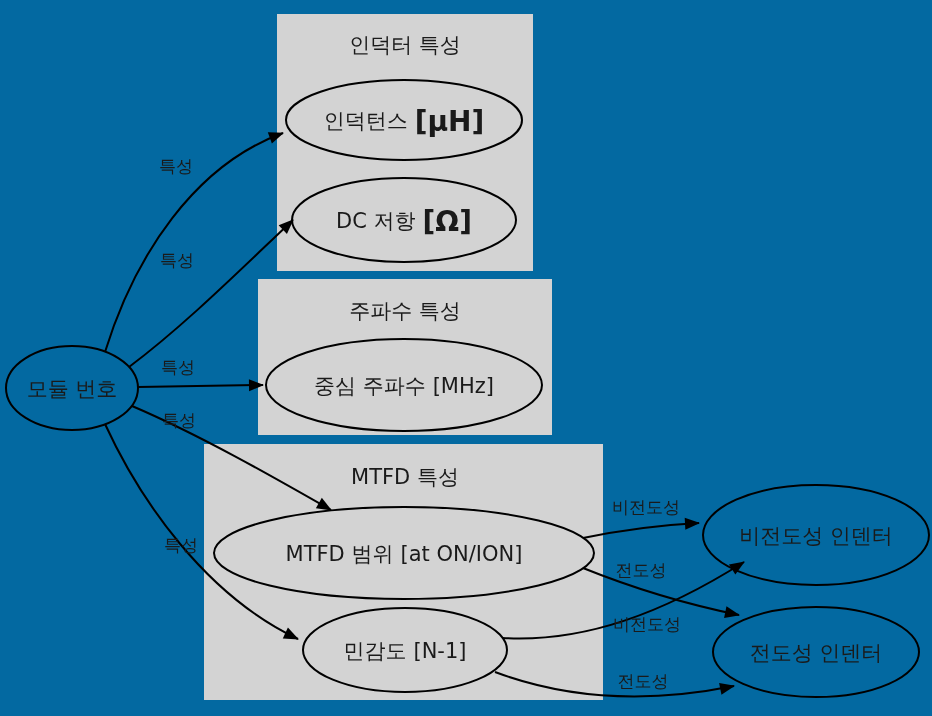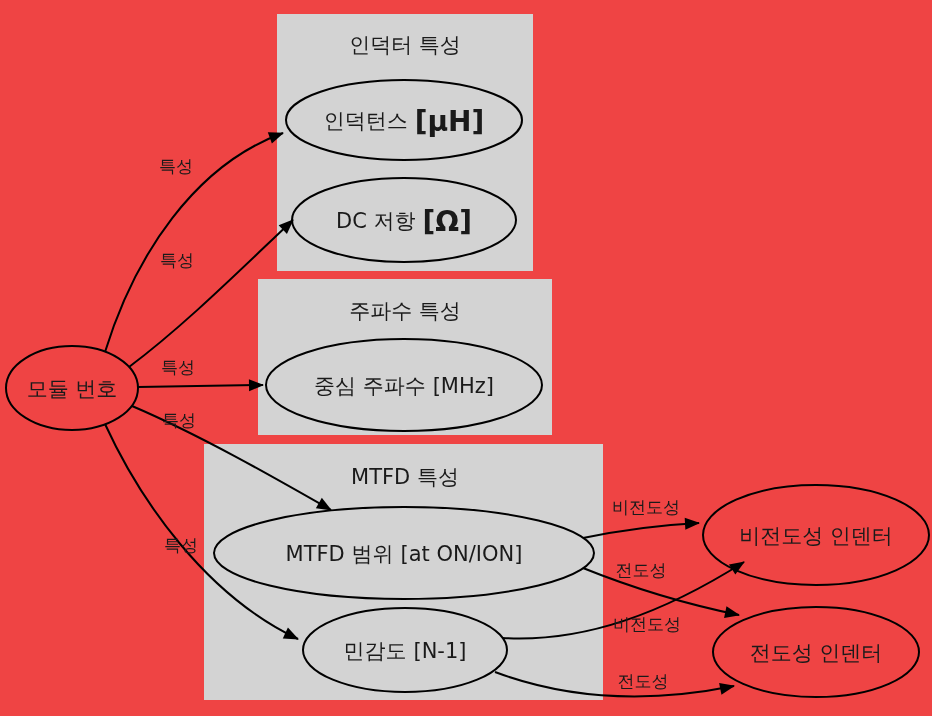--- a/index.html
+++ b/index.html
@@ -1,16 +1,16 @@
 <!DOCTYPE html>
 <html><head>
 <meta charset="utf-8">
 <style>
   html,body{margin:0;padding:0;background:#ffffff;}
-  #stage{position:relative;width:932px;height:716px;background:#ef4444;overflow:hidden;}
+  #stage{position:relative;width:932px;height:716px;background:#0369a1;overflow:hidden;}
   svg{display:block;}
   svg text{font-family:"DejaVu Sans","Liberation Sans",sans-serif;fill:#1a1a1a;}
   .cluster{fill:#d3d3d3;stroke:none;}
   .node{fill:none;stroke:#000000;stroke-width:2;}
   .edge{fill:none;stroke:#000000;stroke-width:2;marker-end:url(#arrowhead);}
   .cluster-title{font-size:21px;text-anchor:middle;dominant-baseline:central;}
   .node-label{font-size:21px;text-anchor:middle;dominant-baseline:central;}
   .edge-label{font-size:17px;text-anchor:middle;dominant-baseline:central;}
   .unit-big{font-size:28px;font-weight:bold;}
 </style>

